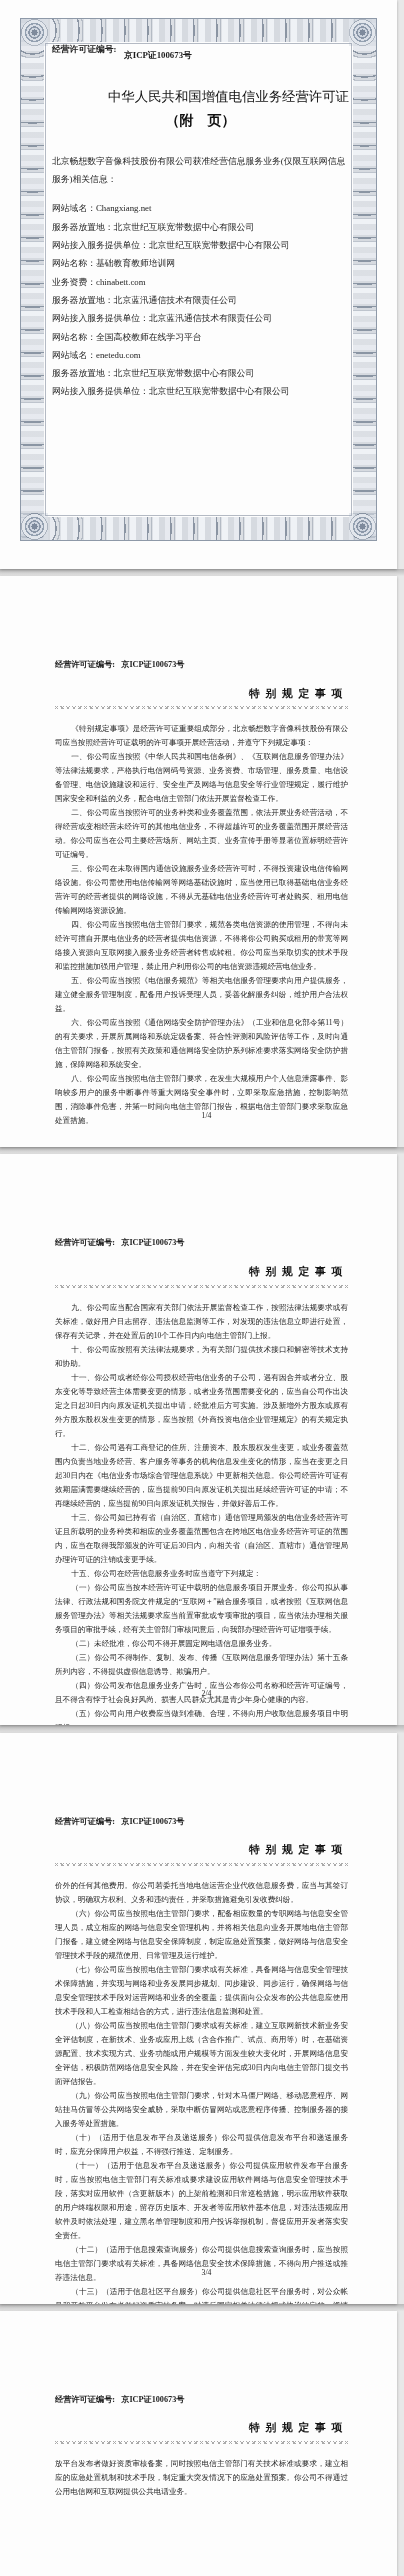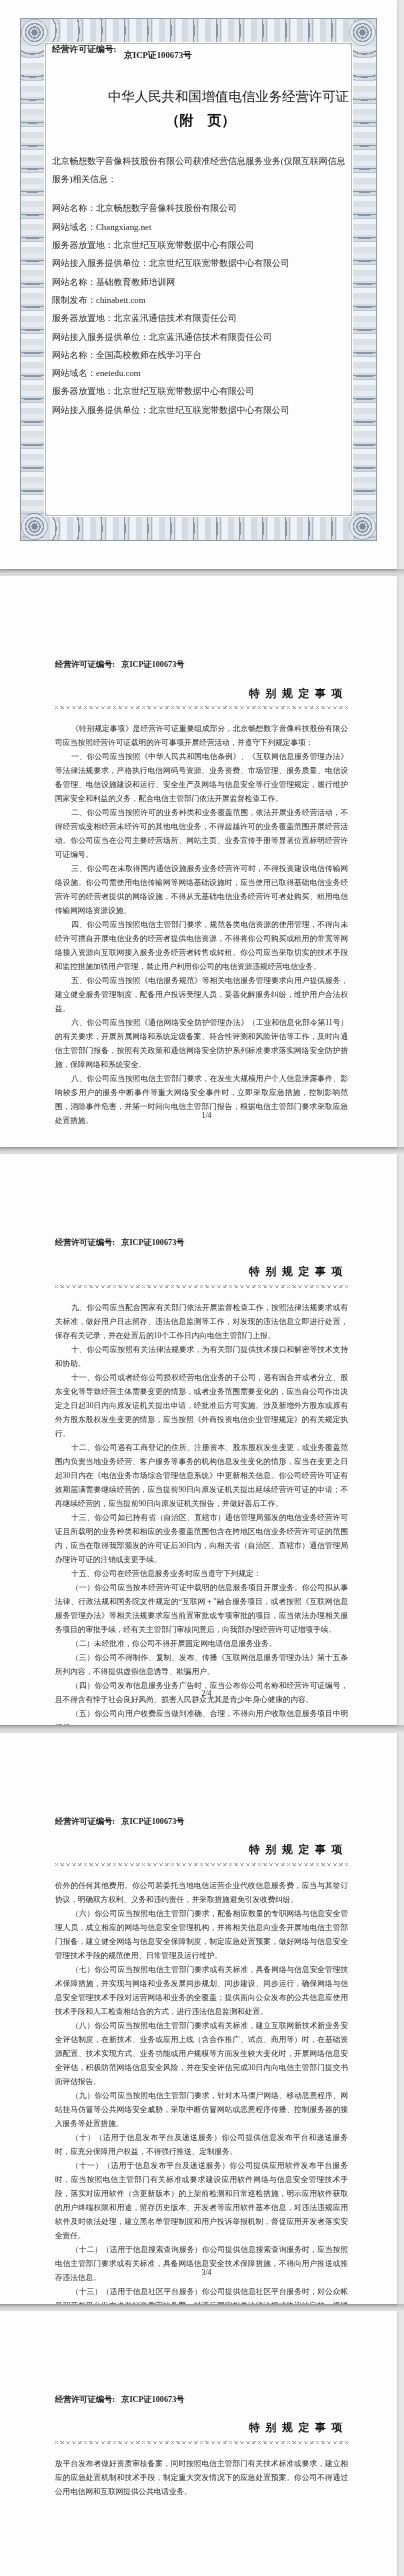--- a/index.html
+++ b/index.html
@@ -73,26 +73,25 @@
 
     <div class="cert-content">
       <div class="cert-head">
         <span class="lbl">经营许可证编号:</span>
         <span class="num">京ICP证100673号</span>
       </div>
       <div class="cert-title">中华人民共和国增值电信业务经营许可证</div>
       <div class="cert-sub">（附　页）</div>
       <div class="cert-intro">北京畅想数字音像科技股份有限公司获准经营信息服务业务(仅限互联网信息服务)相关信息：</div>
       <div class="cert-lines">
-        <div class="line">网站名称：北京畅想数字音像科技股份有限公司</div>
         <div class="line">网站域名：Changxiang.net</div>
         <div class="line">服务器放置地：北京世纪互联宽带数据中心有限公司</div>
         <div class="line">网站接入服务提供单位：北京世纪互联宽带数据中心有限公司</div>
         <div class="line">网站名称：基础教育教师培训网</div>
-        <div class="line">限制发布：chinabett.com</div>
+        <div class="line">业务资费：chinabett.com</div>
         <div class="line">服务器放置地：北京蓝汛通信技术有限责任公司</div>
         <div class="line">网站接入服务提供单位：北京蓝汛通信技术有限责任公司</div>
         <div class="line">网站名称：全国高校教师在线学习平台</div>
         <div class="line">网站域名：enetedu.com</div>
         <div class="line">服务器放置地：北京世纪互联宽带数据中心有限公司</div>
         <div class="line">网站接入服务提供单位：北京世纪互联宽带数据中心有限公司</div>
       </div>
     </div>
   </div>
 

